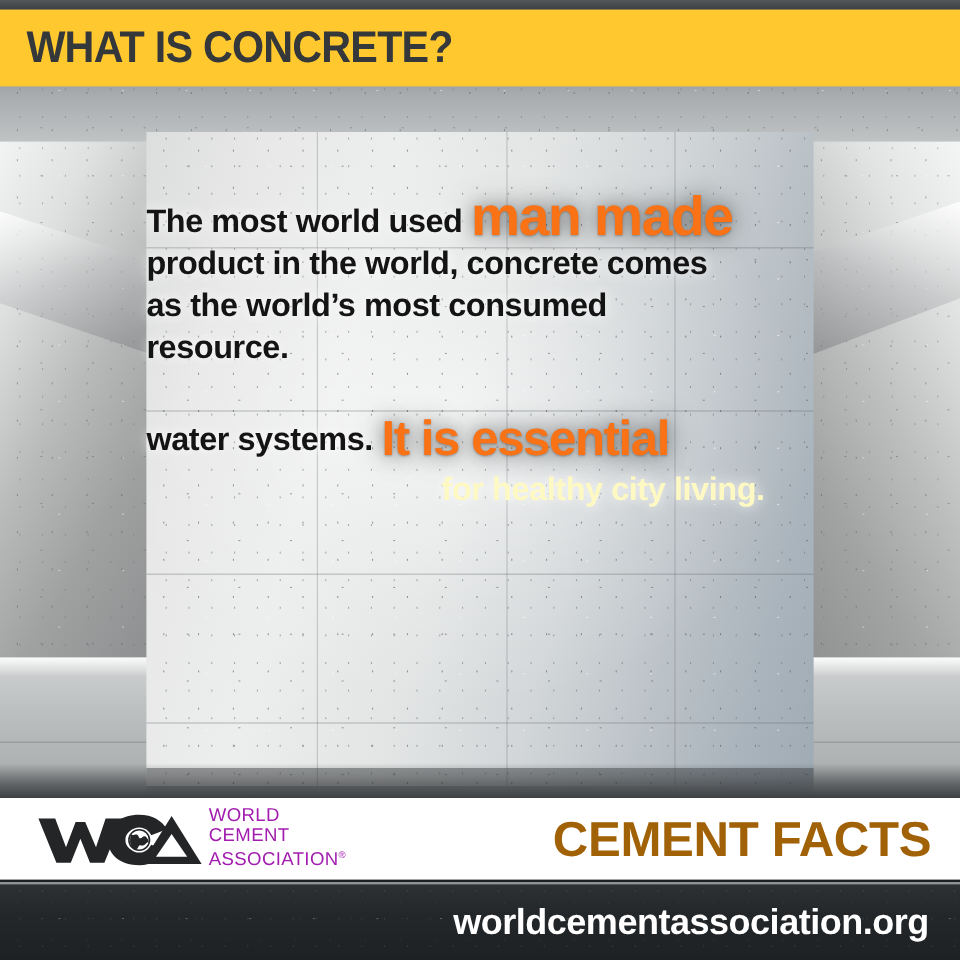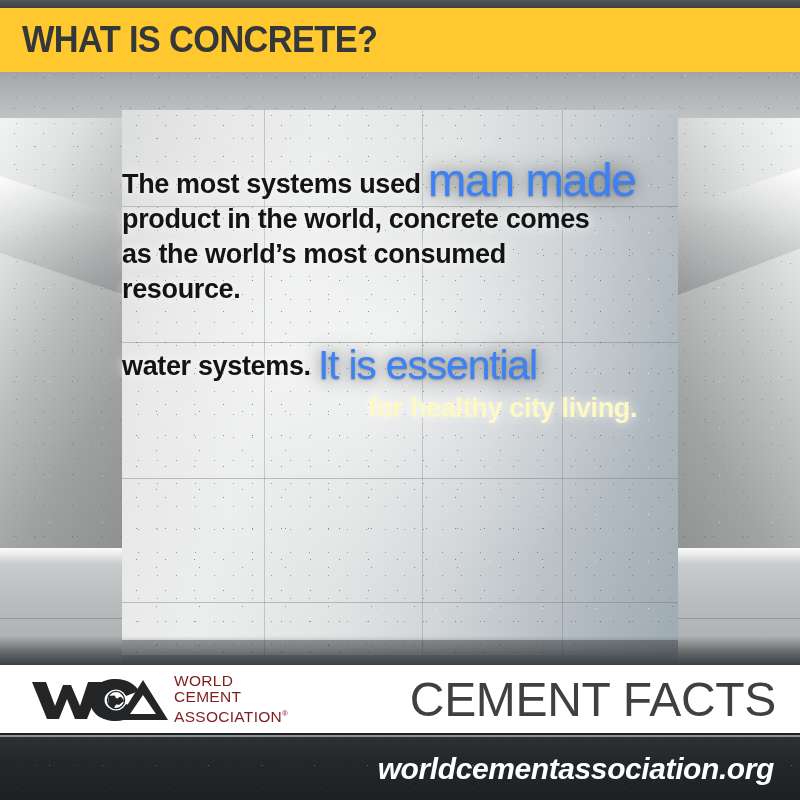--- a/index.html
+++ b/index.html
@@ -138,22 +138,22 @@
   }
   .line {
     color: #141414;
     font-size: 27px;
     font-weight: bold;
     line-height: 35px;
     letter-spacing: -0.35px;
     text-shadow: 0 0 10px rgba(255,255,255,0.75), 0 0 20px rgba(255,255,255,0.5);
   }
   .hl {
-    color: #3b82f6;
-    font-weight: normal;
+    color: #f97316;
+    font-weight: bold;
     letter-spacing: -1.2px;
     text-shadow:
       0 0 14px rgba(60,62,64,0.55),
       0 0 26px rgba(60,62,64,0.35),
       0 1px 2px rgba(40,42,44,0.35);
   }
   .hl-xl { font-size: 46px; line-height: 44px; vertical-align: -3px; }
   .hl-lg { font-size: 45px; line-height: 56px; display:block; }
   .hl-md { font-size: 41px; line-height: 40px; vertical-align: -4px; }
 
@@ -178,37 +178,36 @@
     background:#ffffff;
     display:flex; align-items:center; justify-content:space-between;
     padding: 0 24px 0 30px;
     border-bottom: 2px solid #1d1f21;
   }
   .logo-wrap { display:flex; align-items:center; gap:10px; }
   .logo-mark { width: 140px; height: 52px; display:block; }
   .logo-words {
     display:flex; flex-direction:column; justify-content:center;
     font-size: 15.5px; line-height: 16.5px;
-    letter-spacing: 0.3px; color:#7f1d1d;
+    letter-spacing: 0.3px; color:#a21caf;
     margin-left: -6px;
   }
   .logo-words span { white-space: nowrap; }
   .reg { font-size: 8px; vertical-align: super; }
 
   .cement-facts {
-    font-size: 48px; font-weight: normal; color:#404040;
+    font-size: 41px; font-weight: bold; color:#a16207;
     letter-spacing: -0.3px; white-space:nowrap;
   }
 
   .footer-dark {
     position:absolute; left:0; top:737px; width:800px; height:63px;
     background: linear-gradient(180deg,#2e3134 0%, #24272a 40%, #1e2124 100%);
     display:flex; align-items:center; justify-content:flex-end;
     padding-right: 26px;
-    font-style: italic;
   }
   .footer-dark .speckle { opacity:.28; }
   .site-url {
     position:relative;
     color:#ffffff; font-size: 30px; font-weight:bold;
     letter-spacing: -0.4px; white-space:nowrap;
   }
 </style>
 </head>
 <body>
@@ -251,21 +250,21 @@
 
   <div class="top-strip"></div>
   <div class="header-band">
     <div class="header-title">WHAT IS CONCRETE?</div>
   </div>
 
   <div class="copy">
 
     <div>
       <div class="line">
-        <span>The most systems used </span><span class="hl hl-xl">man made</span>
+        <span>The most world used </span><span class="hl hl-xl">man made</span>
       </div>
       <div class="line">product in the world, concrete comes</div>
       <div class="line">as the world’s most consumed</div>
       <div class="line">resource.</div>
     </div>
 
     <div class="para2">
       <div class="line">
         <span>water systems. </span><span class="hl hl-md">It is essential</span>
       </div>

